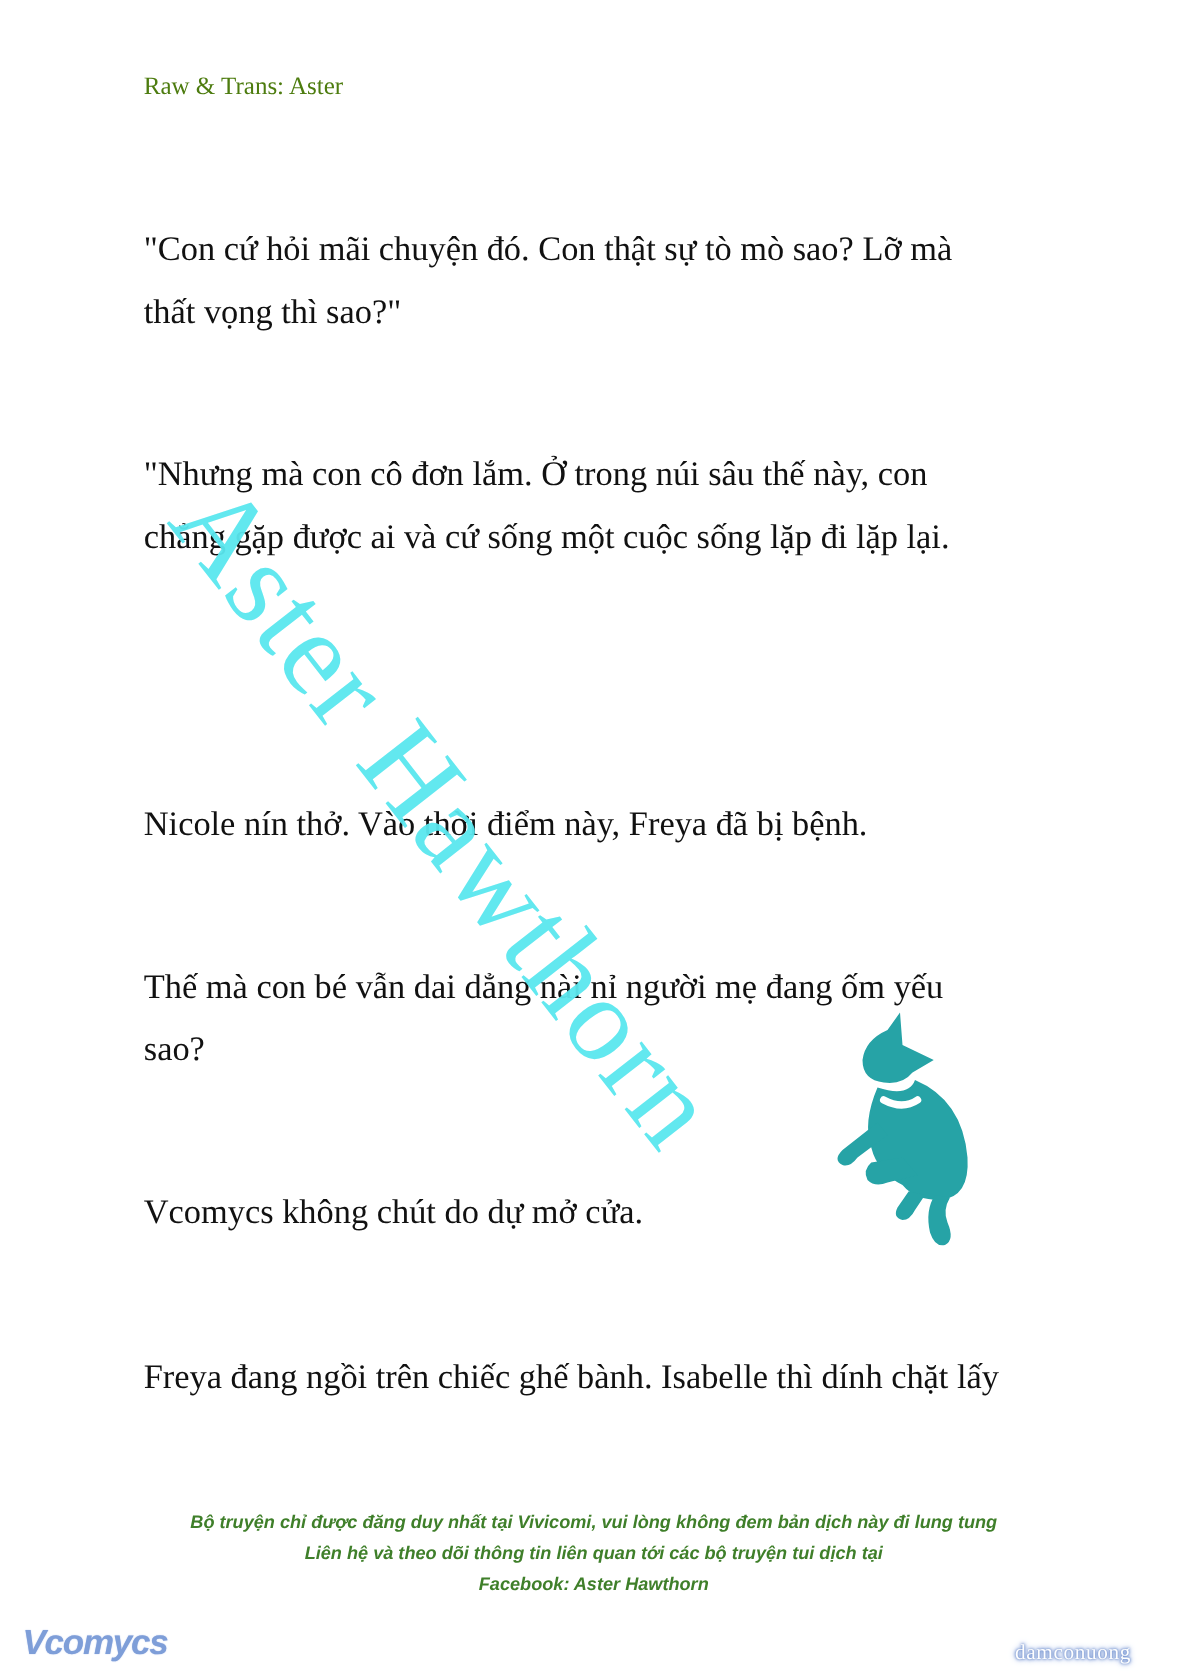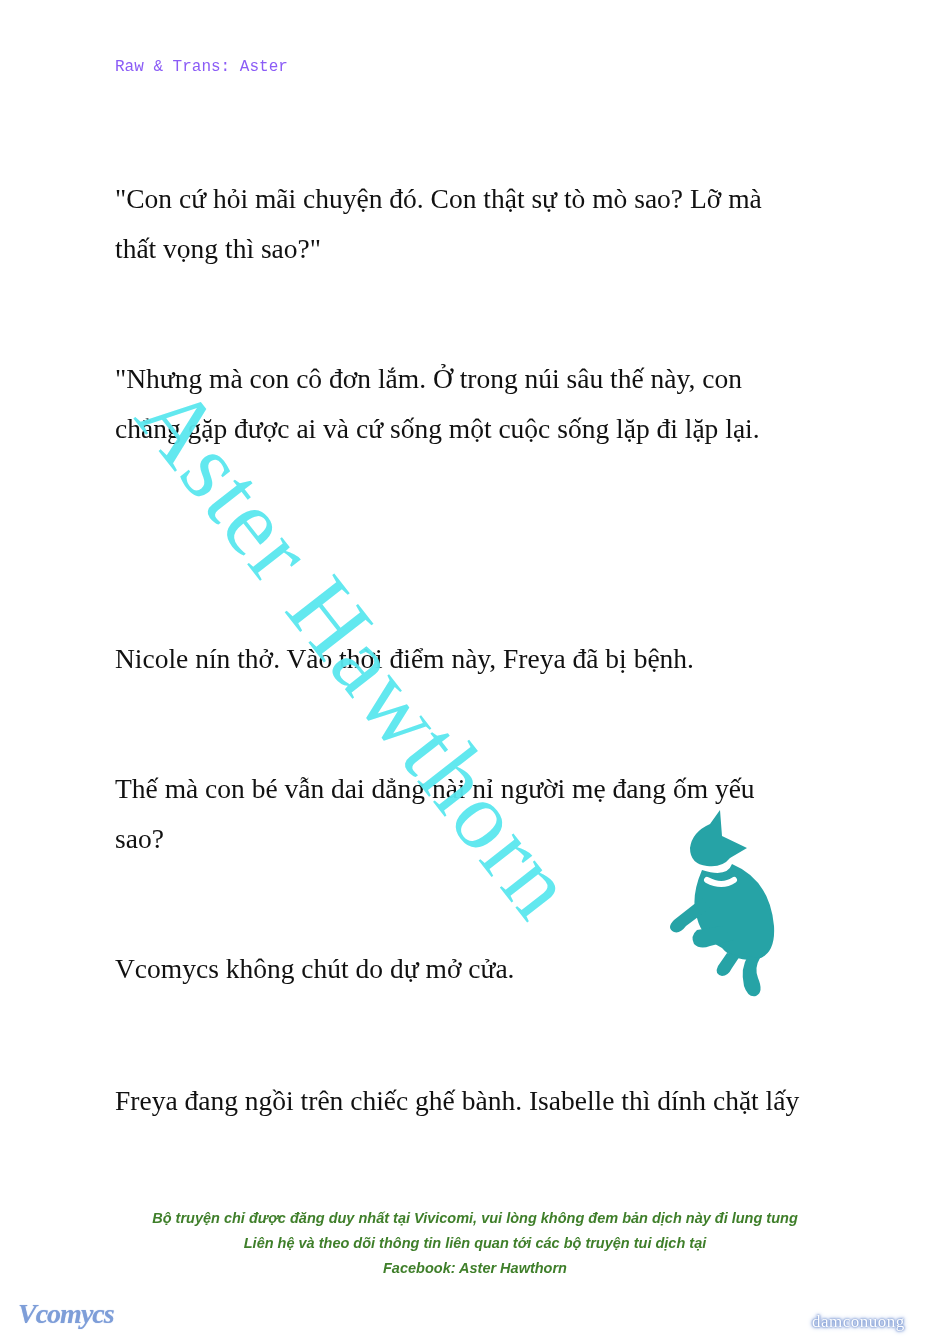--- a/index.html
+++ b/index.html
@@ -2,21 +2,21 @@
 <html><head>
 <meta charset="utf-8">
 <style>
   html, body { margin: 0; padding: 0; }
   body {
     width: 950px; height: 1343px; background: #ffffff;
     position: relative; overflow: hidden;
   }
   .credit {
     position: absolute; left: 115px; top: 58px;
-    font-family: Liberation Mono, monospace; font-size: 16px; color: #8b5cf6;
+    font-family: Liberation Serif, serif; font-size: 20px; color: #4d7c0f;
   }
   .para {
     position: absolute; left: 115px; width: 760px;
     font-family: "Liberation Serif", serif; font-size: 27.5px;
     line-height: 50px; color: #111; margin: 0;
   }
   .para span { display: block; white-space: nowrap; }
   .watermark {
     position: absolute; left: 118px; top: 570px;
     font-family: "Liberation Serif", serif; font-size: 96px;
@@ -28,21 +28,21 @@
     margin-top: -220px; margin-left: 40px;
   }
   .cat { position: absolute; left: 652px; top: 808px; width: 130px; height: 190px; }
   .footer {
     position: absolute; left: 0; width: 950px; text-align: center;
     font-family: "Liberation Sans", sans-serif; font-style: italic; font-weight: bold;
     font-size: 14.5px; color: #3f7f2a; line-height: 25px;
   }
   .logo-left {
     position: absolute; left: 18px; top: 1298px;
-    font-family: Liberation Serif, serif; font-style: italic; font-weight: bold;
+    font-family: Liberation Sans, sans-serif; font-style: italic; font-weight: bold;
     font-size: 28px; color: #7e9ed8; letter-spacing: -1px;
     text-shadow: 0 0 1px #aabde8;
   }
   .logo-right {
     position: absolute; left: 812px; top: 1312px;
     font-family: Liberation Serif, serif; font-size: 17px; color: #ffffff;
     text-shadow: 0 0 3px #6a8cd0, 0 0 5px #6a8cd0, 0 0 2px #5a7cc0;
     letter-spacing: 0.5px;
   }
 </style>

